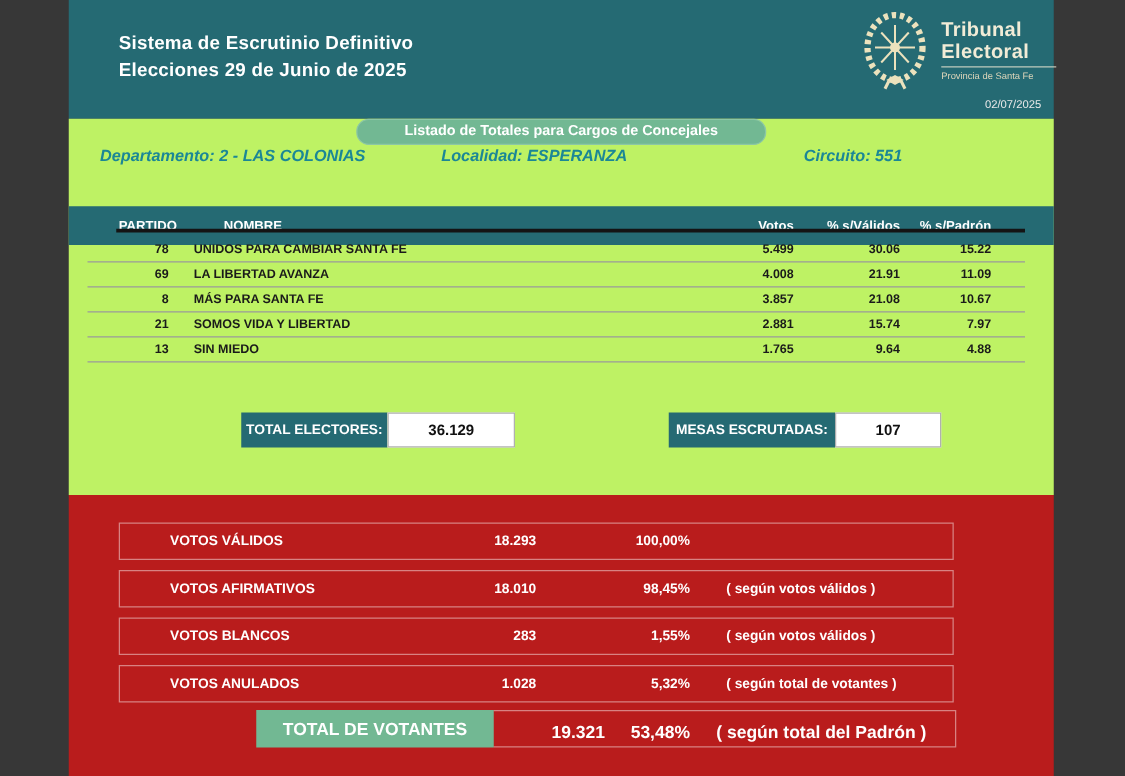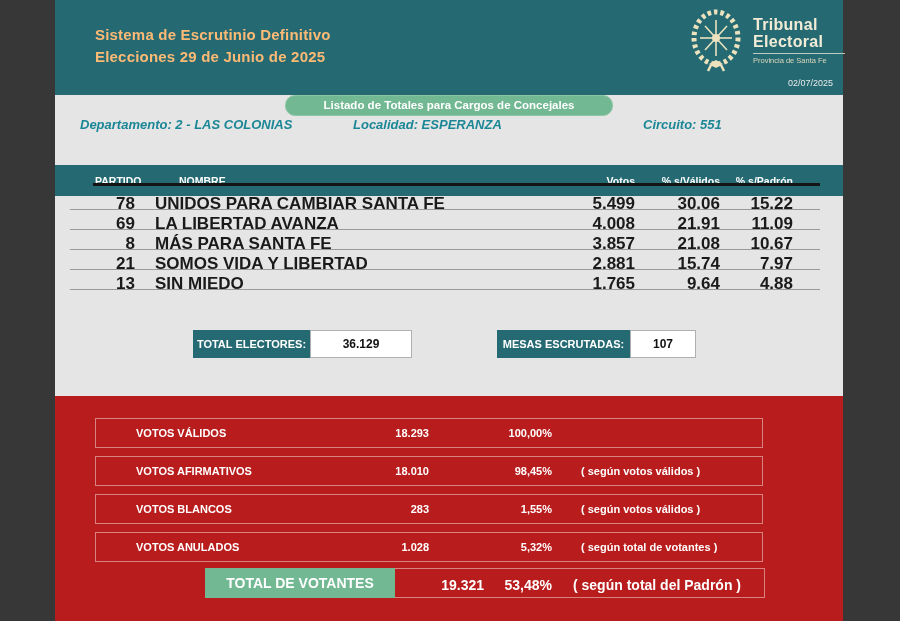--- a/index.html
+++ b/index.html
@@ -6,33 +6,33 @@
   .page{
     position:relative;width:900px;height:621px;overflow:hidden;
     background:#373737;
     font-family:"Liberation Sans","DejaVu Sans",sans-serif;
   }
   .doc{position:absolute;left:55px;top:0;width:788px;}
 
   
   .header{position:relative;height:95px;background:#256a73;}
   .header-title{
-    position:absolute;left:40px;top:24px;color:#fdba74;
+    position:absolute;left:40px;top:24px;color:#ffffff;
     font-weight:bold;font-size:15px;line-height:22px;letter-spacing:.2px;
   }
   .logo{position:absolute;left:632px;top:7px;display:flex;align-items:flex-start;}
   .wreath{width:58px;height:66px;}
   .logo-text{margin-left:8px;margin-top:9px;color:#f2ecd7;}
   .logo-name{font-weight:bold;font-size:16px;line-height:17px;letter-spacing:.3px;}
   .logo-sep{height:1px;background:rgba(242,236,215,.75);margin:3px 0 2px 0;width:92px;}
   .logo-sub{font-size:7.5px;color:#ddd6ba;}
   .report-date{position:absolute;right:10px;top:78px;font-size:9px;color:#e9e9e9;}
 
   
-  .white{position:relative;height:301px;background:#e5e5e5;}
+  .white{position:relative;height:301px;background:#bef264;}
   .banner{
     position:absolute;left:0;right:0;top:0;margin:0 auto;width:326px;height:19px;
     background:#72b893;border:1px solid #8cc7a5;border-radius:10px;
     color:#ffffff;font-weight:bold;font-size:11.5px;text-align:center;line-height:19px;
   }
   .infoline{position:absolute;left:0;top:22px;width:100%;height:18px;
     color:#1b8796;font-style:italic;font-weight:bold;font-size:13px;}
   .info-dep{position:absolute;left:25px;}
   .info-loc{position:absolute;left:298px;}
   .info-cir{position:absolute;left:588px;}
@@ -42,39 +42,39 @@
   .thead span{position:absolute;top:10px;}
   .th-partido{left:40px;}
   .th-nombre{left:100px;padding-left:24px;}
   .th-votos{left:500px;width:80px;text-align:right;}
   .th-pv{left:575px;width:90px;text-align:right;}
   .th-pp{left:653px;width:85px;text-align:right;}
 
   .thickline{position:absolute;left:38px;top:88px;width:727px;height:3px;background:#141414;}
   .rows{position:absolute;left:15px;top:95px;width:750px;}
   .trow{position:relative;height:19px;border-bottom:1px solid #9a9a9a;
-    font-weight:bold;font-size:17px;color:#1a1a1a;}
+    font-weight:bold;font-size:10px;color:#1a1a1a;}
   .trow span{position:absolute;top:4px;}
   .c-partido{left:15px;width:50px;text-align:right;}
   .c-nombre{left:85px;}
   .c-votos{left:485px;width:80px;text-align:right;}
   .c-pv{left:560px;width:90px;text-align:right;}
   .c-pp{left:638px;width:85px;text-align:right;}
 
   .totbox{position:absolute;top:235px;height:28px;display:flex;}
   .totbox .lab{background:#256a73;color:#fff;font-weight:bold;font-size:11px;
     display:flex;align-items:center;justify-content:center;}
   .totbox .val{background:#fff;border:1px solid #b0b0b0;color:#111;font-weight:bold;
     font-size:12px;display:flex;align-items:center;justify-content:center;box-sizing:border-box;}
   .electores{left:138px;}
   .electores .lab{width:117px;}
   .electores .val{width:102px;}
   .mesas{left:442px;}
-  .mesas .lab{width:133px;}
-  .mesas .val{width:66px;}
+  .mesas .lab{width:133px;margin-left:38px;}
+  .mesas .val{width:85px;}
 
   
   .teal{position:relative;height:256px;background:#b91c1c;color:#fff;}
   .srow{position:absolute;left:40px;width:668px;height:30px;
     border:1px solid rgba(255,255,255,.45);box-sizing:border-box;
     font-weight:bold;font-size:11px;}
   .srow span{position:absolute;top:8px;}
   .s-label{left:40px;}
   .s-value{right:333px;}
   .s-pct{right:210px;}

